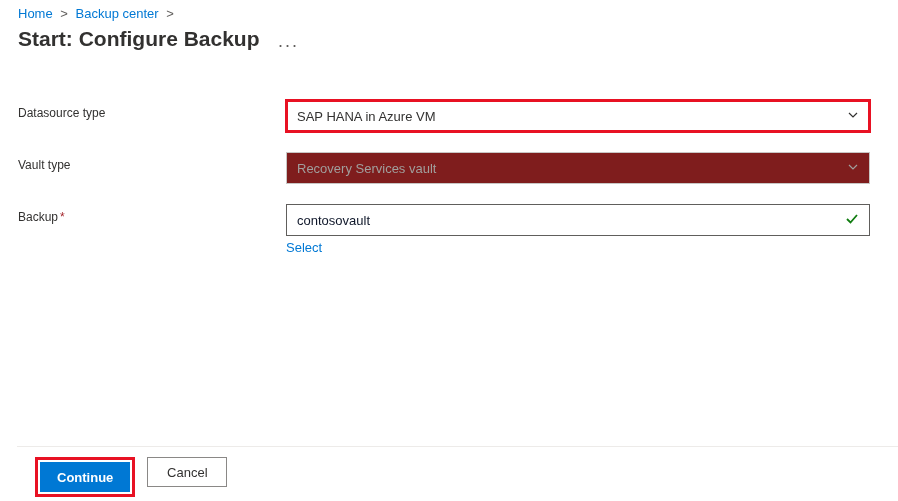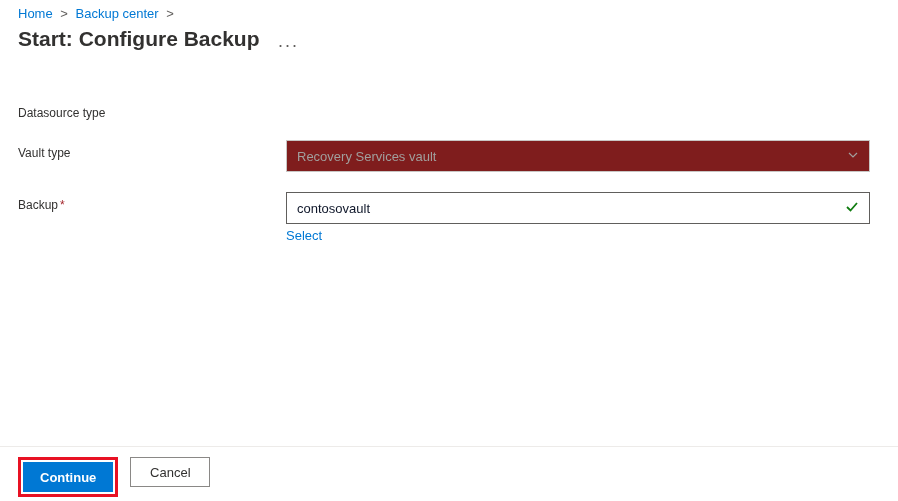--- a/index.html
+++ b/index.html
@@ -104,21 +104,21 @@
     }
     .select-link {
       color: #0078d4;
       font-size: 13px;
       margin-top: 4px;
       display: inline-block;
       cursor: pointer;
     }
     .footer {
       position: absolute;
-      left: 0;
+      left: 17px;
       right: 0;
       bottom: 0;
       border-top: 1px solid #edebe9;
       padding: 10px 18px 4px 18px;
       display: flex;
       gap: 12px;
     }
     .btn {
       min-width: 80px;
       height: 30px;
@@ -177,20 +177,30 @@
 
 <div>
   <h1 class="page-title">Start: Configure Backup</h1>
   <span class="title-dots">...</span>
 </div>
 
 <div class="form-area">
 
   <div class="form-row">
     <div class="form-label">Datasource type</div>
+    <div class="form-control-wrap">
+      <div class="select-box highlight-red">
+        <span>SAP HANA in Azure VM</span>
+        <span class="chevron">
+          <svg class="chev" viewBox="0 0 12 12">
+              <path d="M2 4 L6 8 L10 4"></path>
+            </svg>
+        </span>
+      </div>
+    </div>
   </div>
 
   <div class="form-row">
     <div class="form-label">Vault type</div>
     <div class="form-control-wrap">
       <div class="select-box disabled">
         <span>Recovery Services vault</span>
         <span class="chevron">
           <svg class="chev" viewBox="0 0 12 12">
               <path d="M2 4 L6 8 L10 4"></path>

